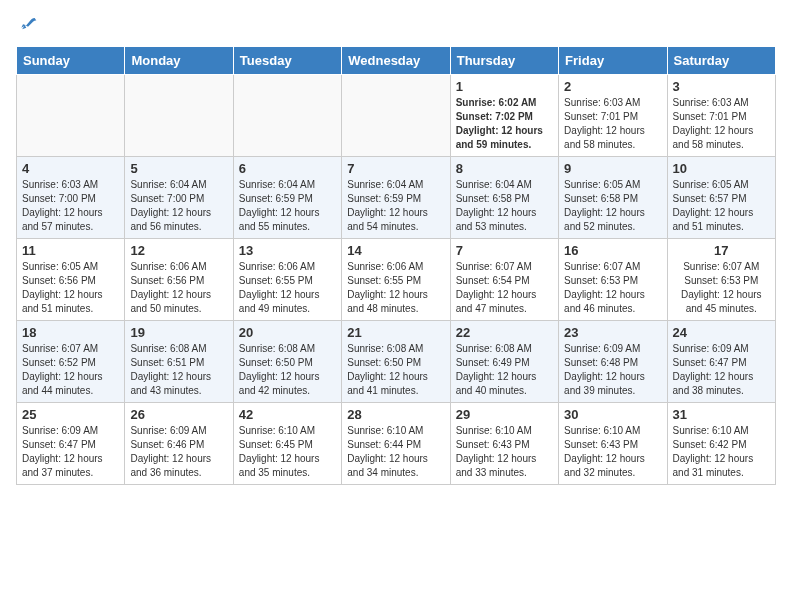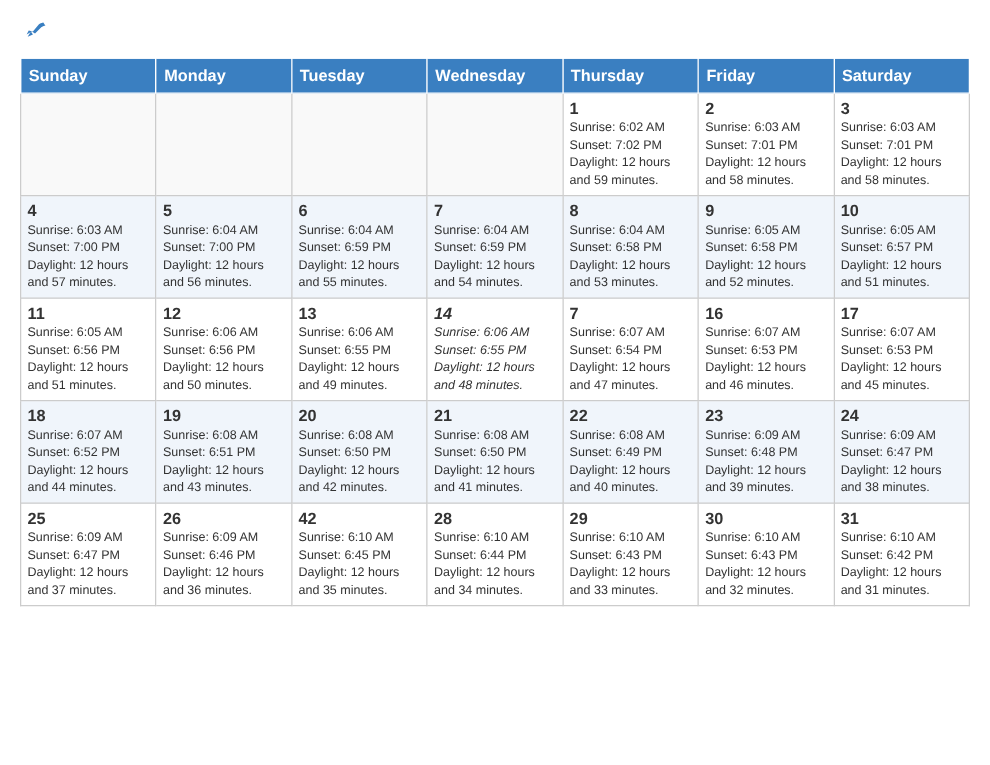--- a/index.html
+++ b/index.html
@@ -135,21 +135,21 @@
       </tr>
   </thead>
   <tbody id="calendar-body">
   <tr>
         <td class="empty"></td>
         <td class="empty"></td>
         <td class="empty"></td>
         <td class="empty"></td>
         <td style="background-color: rgb(255, 255, 255);">
           <div class="day-num">1</div>
-          <div class="day-info" style="white-space: pre-line;">Sunrise: 6:02 AM
+          <div class="day-info" style="white-space: pre-line; font-weight: bold;">Sunrise: 6:02 AM
 Sunset: 7:02 PM
 Daylight: 12 hours
 and 59 minutes.</div>
         </td>
         <td style="background-color: rgb(255, 255, 255);">
           <div class="day-num">2</div>
           <div class="day-info" style="white-space: pre-line;">Sunrise: 6:03 AM
 Sunset: 7:01 PM
 Daylight: 12 hours
 and 58 minutes.</div>
@@ -228,42 +228,42 @@
 Daylight: 12 hours
 and 50 minutes.</div>
         </td>
         <td style="background-color: rgb(255, 255, 255);">
           <div class="day-num">13</div>
           <div class="day-info" style="white-space: pre-line;">Sunrise: 6:06 AM
 Sunset: 6:55 PM
 Daylight: 12 hours
 and 49 minutes.</div>
         </td>
-        <td style="background-color: rgb(255, 255, 255); font-style: italic;">
+        <td style="background-color: rgb(255, 255, 255);">
           <div class="day-num">14</div>
           <div class="day-info" style="white-space: pre-line;">Sunrise: 6:06 AM
 Sunset: 6:55 PM
 Daylight: 12 hours
 and 48 minutes.</div>
         </td>
         <td style="background-color: rgb(255, 255, 255);">
           <div class="day-num">7</div>
           <div class="day-info" style="white-space: pre-line;">Sunrise: 6:07 AM
 Sunset: 6:54 PM
 Daylight: 12 hours
 and 47 minutes.</div>
         </td>
         <td style="background-color: rgb(255, 255, 255);">
           <div class="day-num">16</div>
           <div class="day-info" style="white-space: pre-line;">Sunrise: 6:07 AM
 Sunset: 6:53 PM
 Daylight: 12 hours
 and 46 minutes.</div>
         </td>
-        <td style="background-color: rgb(255, 255, 255);">
+        <td style="background-color: rgb(255, 255, 255); text-align: center;">
           <div class="day-num">17</div>
           <div class="day-info" style="white-space: pre-line;">Sunrise: 6:07 AM
 Sunset: 6:53 PM
 Daylight: 12 hours
 and 45 minutes.</div>
         </td>
       </tr>
       <tr>
         <td style="background-color: rgb(240, 245, 251); margin-top: 36px;">
           <div class="day-num">18</div>

